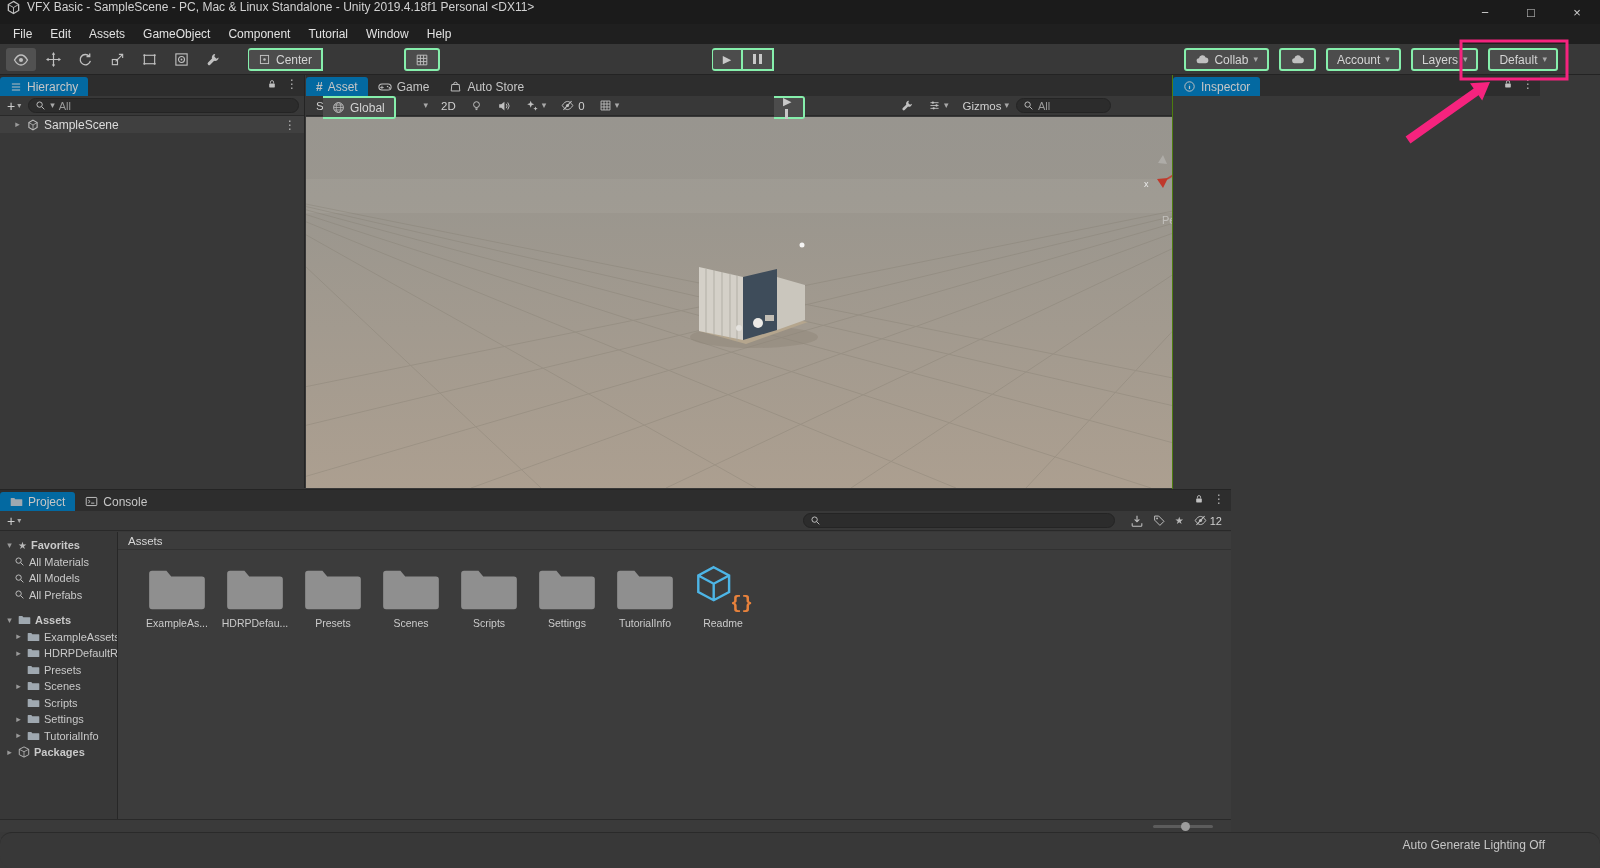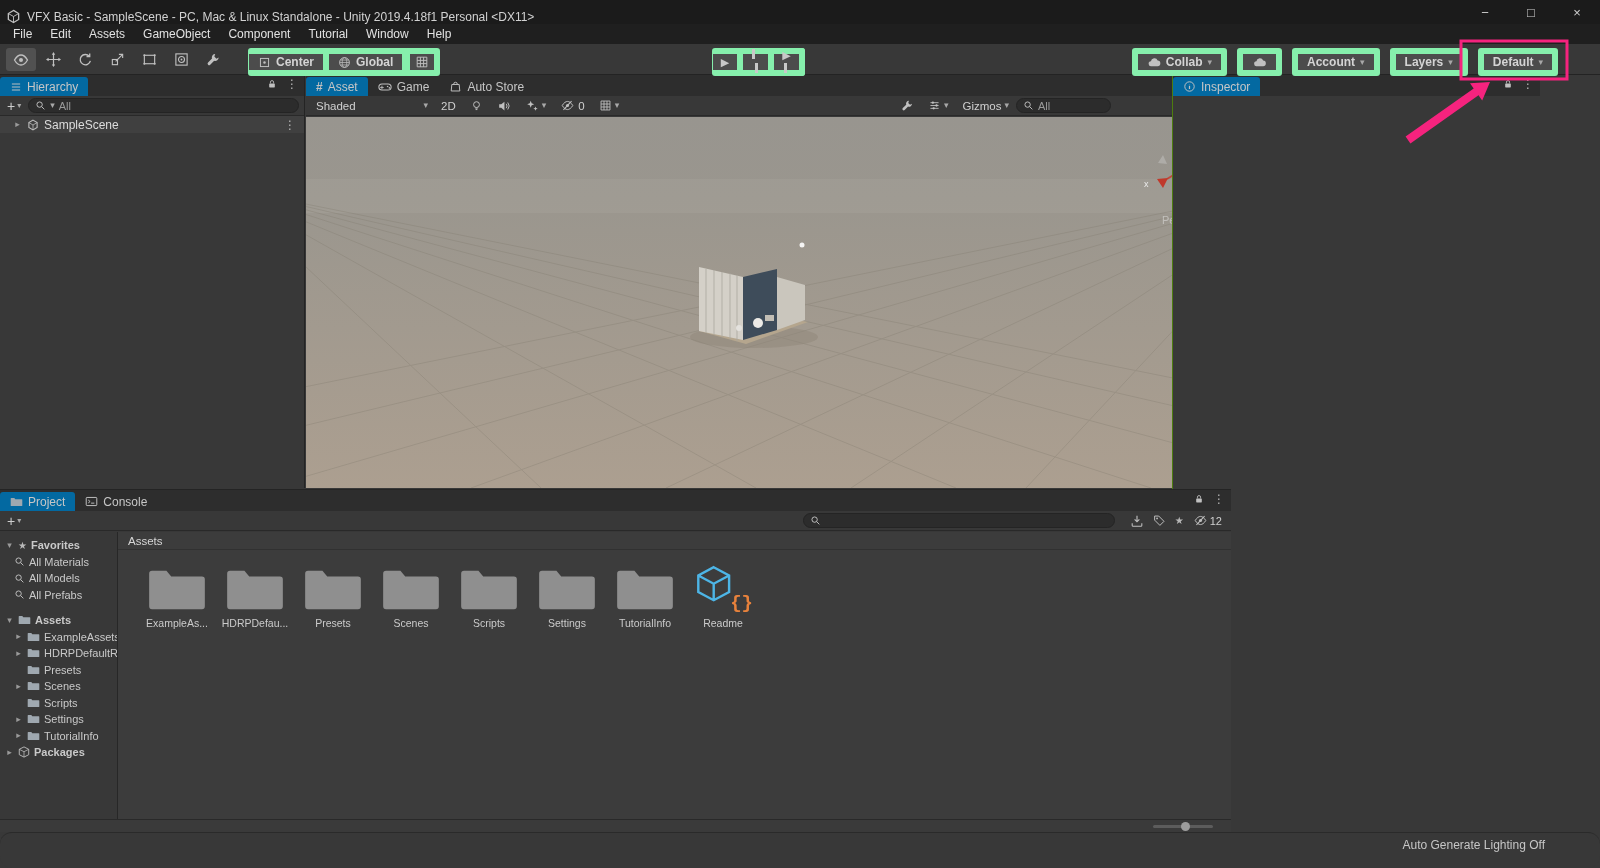--- a/index.html
+++ b/index.html
@@ -2,39 +2,39 @@
 <html><head>
 <meta charset="utf-8">
 <style>
   * { margin:0; padding:0; box-sizing:border-box; }
   html,body { background:#101010; }
   body { font-family:"Liberation Sans","DejaVu Sans",sans-serif; }
   .window { position:relative; width:1600px; height:868px; background:#383838; overflow:hidden; color:#c8c8c8; }
   .ic { display:inline-block; vertical-align:middle; color:#c0c0c0; flex:none; }
 
   
-  .titlebar { position:absolute; top:0; left:0; width:100%; height:24px; background:#1b1b1b; display:flex; align-items:flex-end; z-index:5; }
+  .titlebar { position:absolute; top:0; left:0; width:100%; height:24px; background:#1b1b1b; display:flex; align-items:flex-start; z-index:5; }
   .title-text { font-size:12px; color:#d2d2d2; margin-left:6px; white-space:nowrap; }
   .win-controls { position:absolute; right:0; top:0; height:24px; display:flex; }
   .win-btn { width:46px; height:24px; display:flex; align-items:center; justify-content:center; font-size:13px; color:#d0d0d0; }
 
   
   .menubar { position:absolute; top:24px; left:0; width:100%; height:20px; background:#1f1f1f; display:flex; align-items:center; padding-left:4px; z-index:5; }
   .menu-item { padding:0 9px; font-size:12px; color:#e2e2e2; }
 
   
   .toolbar { position:absolute; top:44px; left:0; width:100%; height:31px; background:#383838; border-bottom:1px solid #232323; z-index:5; }
   .tools-left { position:absolute; left:6px; top:4px; display:flex; gap:2px; }
   .tool-btn { width:30px; height:23px; display:flex; align-items:center; justify-content:center; border-radius:3px; }
   .tool-btn.active { background:#515151; }
   .btn-group { display:flex; }
-  .tb-btn { height:23px; background:#4c4c4c; border:6px solid #86efac; display:flex; align-items:center; gap:5px; padding:8px 9px; color:#d4d4d4; font-size:12px; border-radius:3px;font-weight:bold; }
+  .tb-btn { height:23px; background:#4c4c4c; border:2px solid #86efac; display:flex; align-items:center; gap:5px; padding:8px 9px; color:#d4d4d4; font-size:12px; border-radius:3px; }
   .btn-group .tb-btn { border-radius:0; border-left-width:0; }
   .btn-group .tb-btn:first-child { border-radius:3px 0 0 3px; border-left-width:1px; }
-  .btn-group .tb-btn:last-child { border-radius:0 3px 3px 0; }
+  .btn-group .tb-btn:last-child { border-radius:0 3px 3px 0;margin-top:48px; }
   .pivot-group { position:absolute; left:248px; top:4px; }
   .snap-btn { position:absolute; left:404px; top:4px; width:36px; justify-content:center; }
   .play-group { position:absolute; left:712px; top:4px; }
   .play-btn { width:31px; justify-content:center; gap:0; }
   .pause-bar { width:3px; height:10px; background:#c8c8c8; display:inline-block; }
   .pause-bar + .pause-bar { margin-left:3px; }
   .step-bar { width:3px; height:10px; background:#c8c8c8; display:inline-block; margin-left:2px; }
   .play-glyph { font-size:11px; color:#c8c8c8; line-height:1; }
   .tools-right { position:absolute; right:42px; top:4px; display:flex; gap:10px; align-items:center; }
   .caret { font-size:9px; color:#a8a8a8; line-height:1; }

